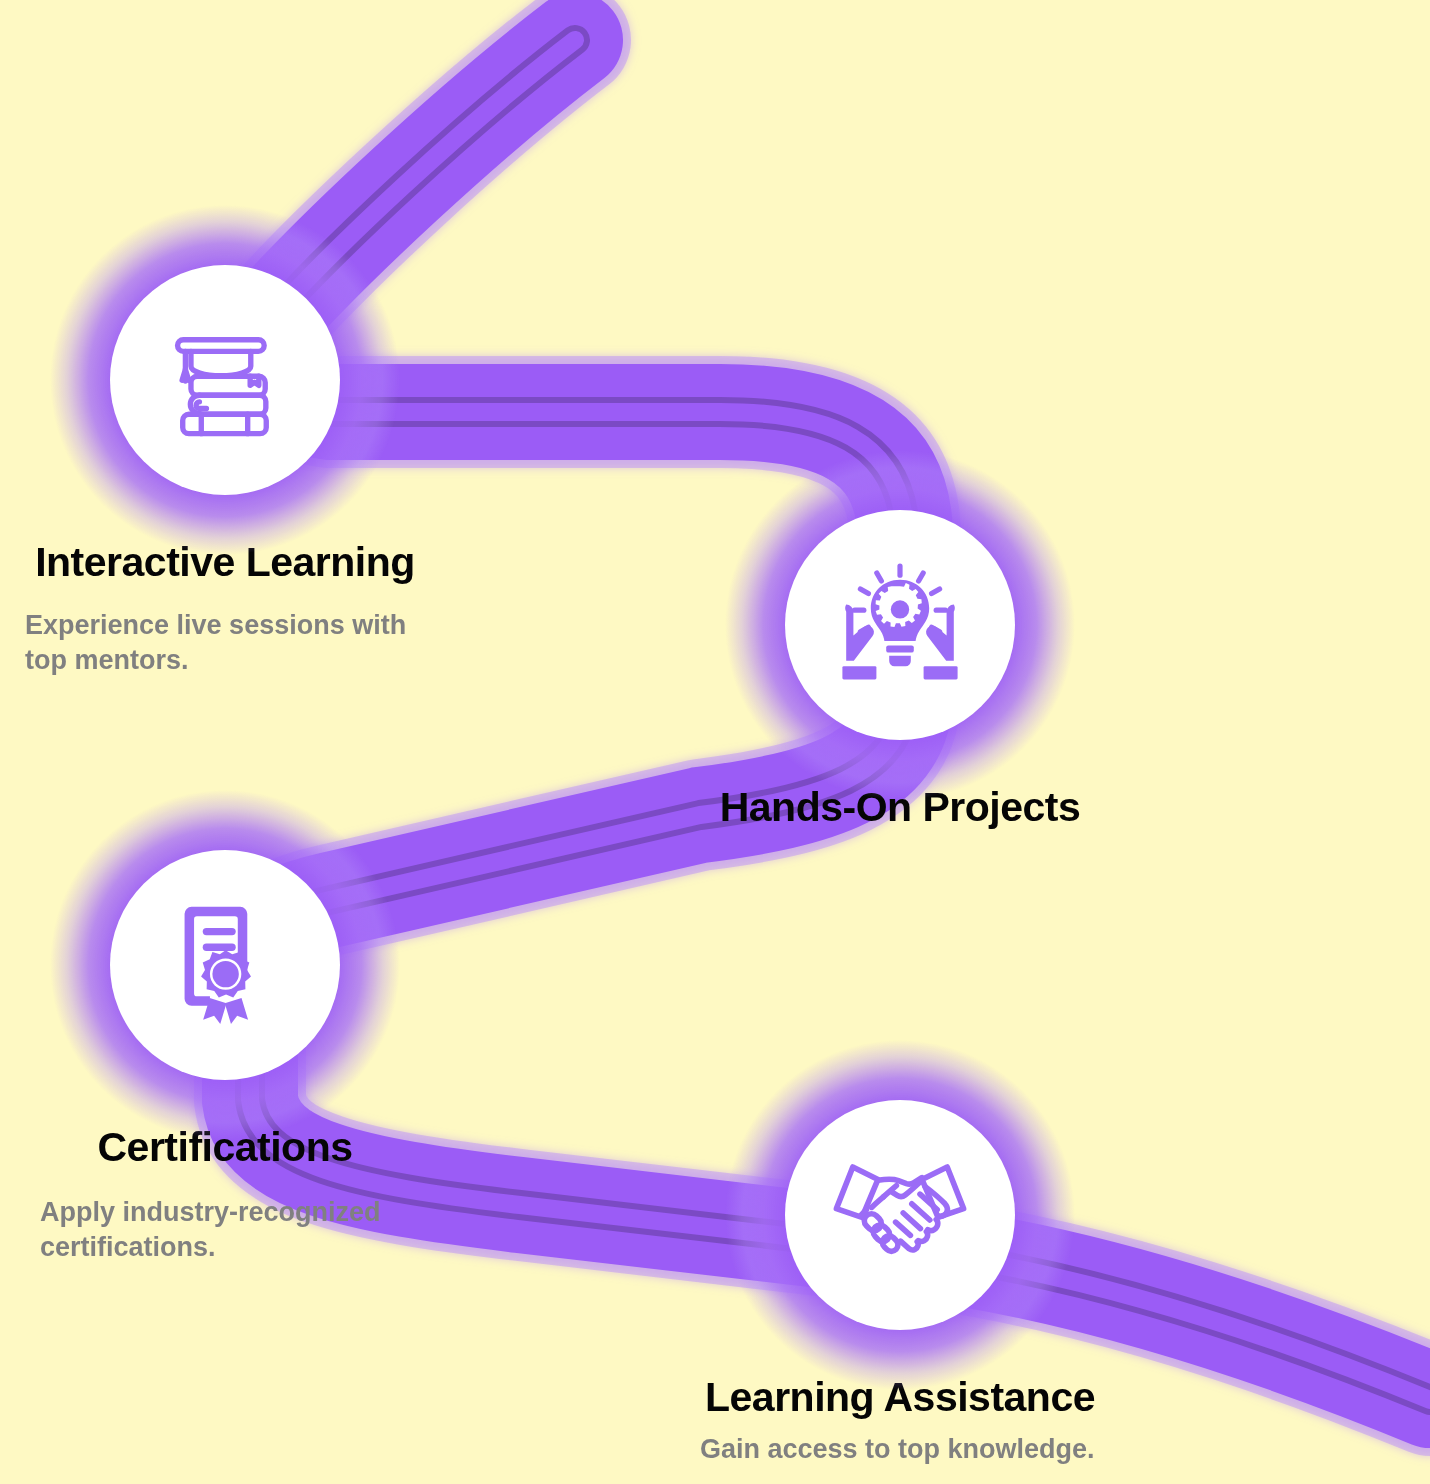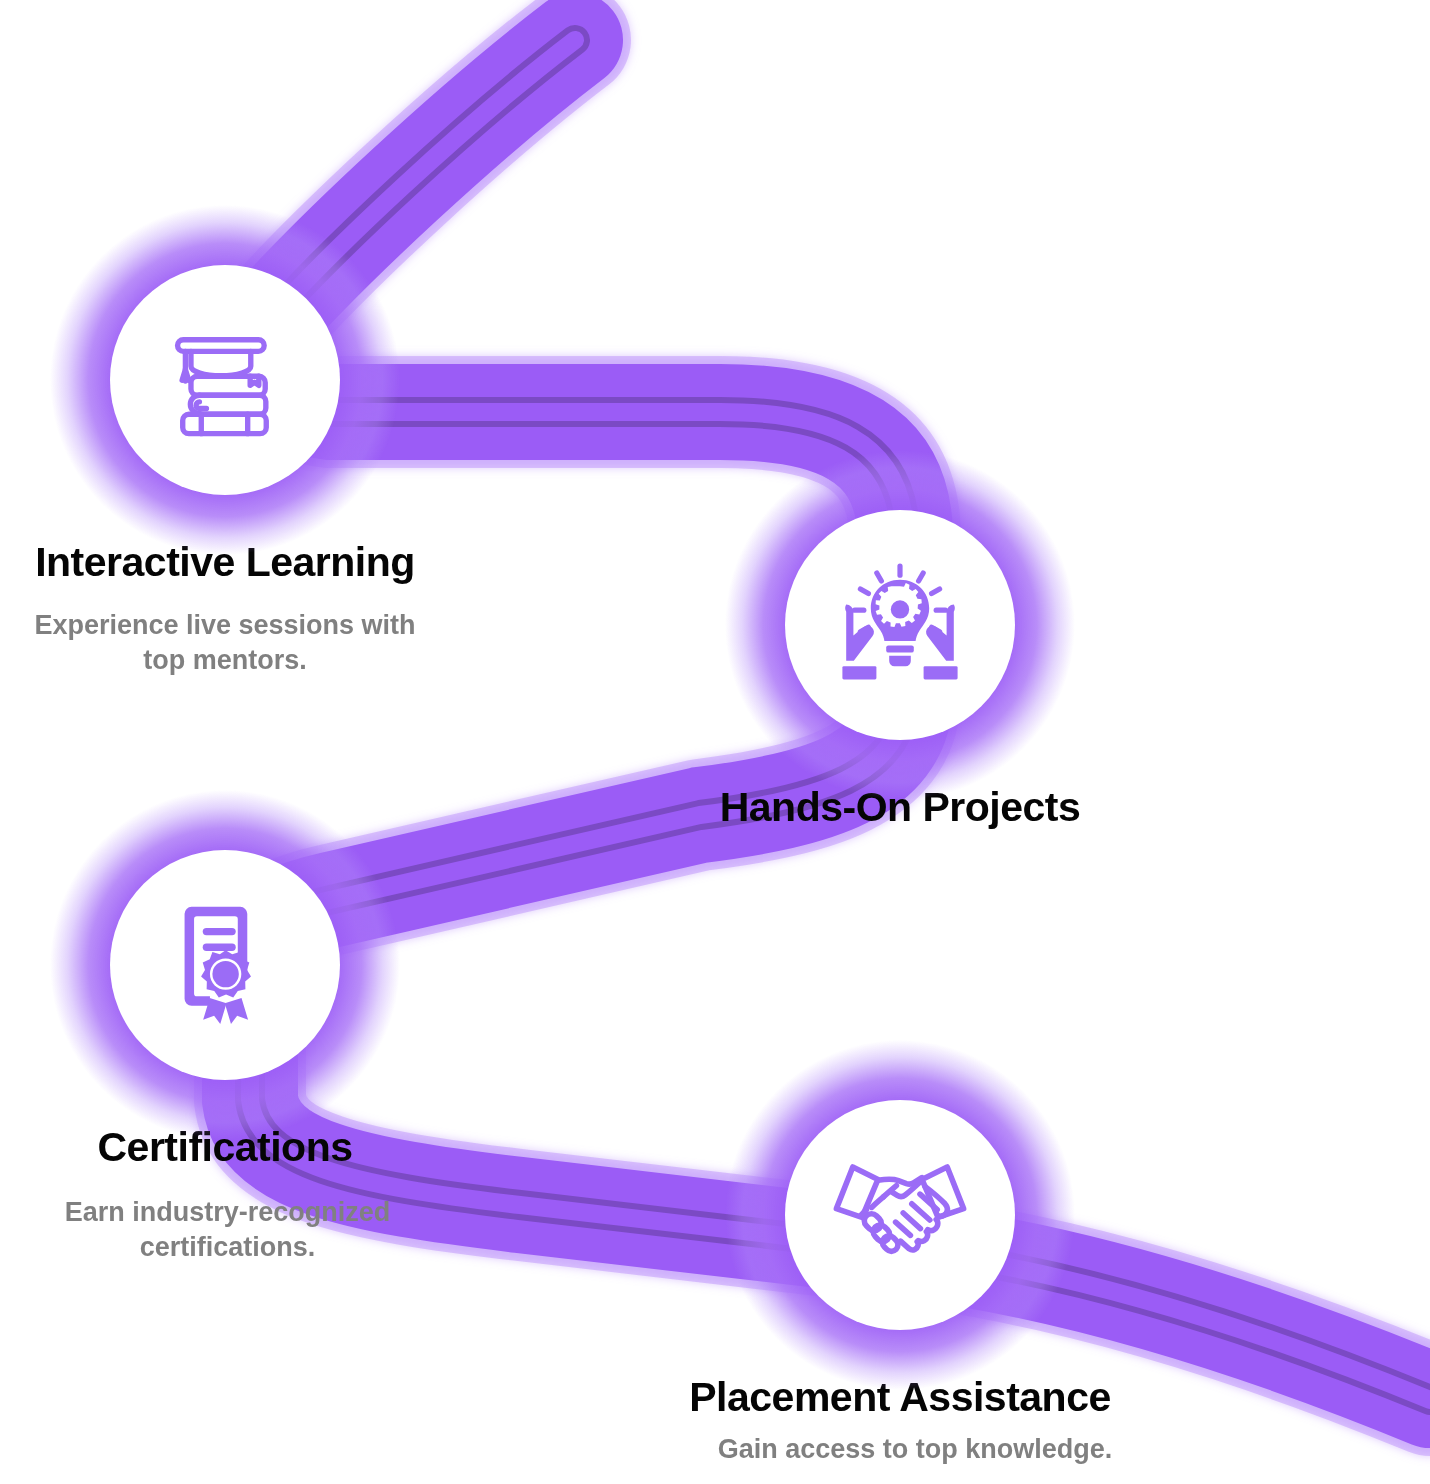--- a/index.html
+++ b/index.html
@@ -5,21 +5,21 @@
 <style>
   html, body {
     margin: 0;
     padding: 0;
     background: #000000;
   }
   #stage {
     position: relative;
     width: 1430px;
     height: 1484px;
-    background: #ffffff;
+    background: #fef9c3;
     overflow: hidden;
     font-family: "Liberation Sans", sans-serif;
   }
 
   
   #road-layer {
     position: absolute;
     inset: 0;
     width: 1430px;
     height: 1484px;
@@ -64,21 +64,20 @@
     font-size: 41px;
     font-weight: 700;
     color: #050505;
     letter-spacing: -0.5px;
     line-height: 1.12;
     white-space: nowrap;
   }
   .node-desc {
     position: absolute;
     z-index: 5;          
-    text-align: center;
     font-size: 27px;
     font-weight: 700;
     color: #808080;
     line-height: 1.28;
   }
 </style>
 </head>
 <body>
 
 <div id="stage">
@@ -118,21 +117,21 @@
   <div class="node-label" style="left:0px; top:540px; width:450px;">
     <div class="node-title">Interactive Learning</div>
   </div>
   <div class="node-label" style="left:0px; top:1125px; width:450px;">
     <div class="node-title">Certifications</div>
   </div>
   <div class="node-label" style="left:675px; top:785px; width:450px;">
     <div class="node-title">Hands-On Projects</div>
   </div>
   <div class="node-label" style="left:675px; top:1375px; width:450px;">
-    <div class="node-title">Placement Assistance</div>
+    <div class="node-title">Learning Assistance</div>
   </div>
 
   <div class="node" style="left:50px; top:205px; width:350px; height:350px;">
     <div class="node-halo" style="left:0; top:0; width:350px; height:350px;"></div>
     <div class="node-disk" style="left:60px; top:60px; width:230px; height:230px;">
       <span>
         <svg width="132" height="132" viewBox="0 0 64 64" fill="none" stroke="#9b6cf6" stroke-width="2.6" stroke-linecap="round" stroke-linejoin="round">
 
           <rect x="9" y="12.5" width="42" height="5.6" rx="2.8"></rect>
           <path d="M15.5 18.1 v7.2 c0 2.6 6.6 4.6 14.5 4.6 s14.5-2 14.5-4.6 v-7.2"></path>
@@ -212,21 +211,21 @@
 
           <path d="M31.3 24.8 l3.2 2.0 3.6-1.1 1.3 3.5 3.4 1.6 -1.1 3.6 1.9 3.2 -2.8 2.4 0.1 3.8
                    -3.7 0.8 -2.2 3.1 -3.5-1.4 -3.5 1.4 -2.2-3.1 -3.7-0.8 0.1-3.8 -2.8-2.4 1.9-3.2
                    -1.1-3.6 3.4-1.6 1.3-3.5 3.6 1.1 Z"></path>
           <circle cx="31.3" cy="36.4" r="7.6" fill="#ffffff"></circle>
           <circle cx="31.3" cy="36.4" r="6.4" fill="#9b6cf6"></circle>
         </svg>
       </span>
     </div>
   </div>
-  <div class="node-desc" style="left:40px; top:1195px; width:375px;">Earn industry-recognized certifications.</div>
+  <div class="node-desc" style="left:40px; top:1195px; width:375px;">Apply industry-recognized certifications.</div>
 
   <div class="node" style="left:725px; top:1040px; width:350px; height:350px;">
     <div class="node-halo" style="left:0; top:0; width:350px; height:350px;"></div>
     <div class="node-disk" style="left:60px; top:60px; width:230px; height:230px;">
       <span>
         <svg width="140" height="116" viewBox="0 0 70 58" fill="none" stroke="#9b6cf6" stroke-width="2.8" stroke-linecap="round" stroke-linejoin="round">
 
           <path d="M3.2 25.8 L11.4 5.0 l12.6 6.2 -8.0 19.0 Z"></path>
 
           <path d="M66.8 25.8 L58.6 5.0 l-12.6 6.2 8.0 19.0 Z"></path>

